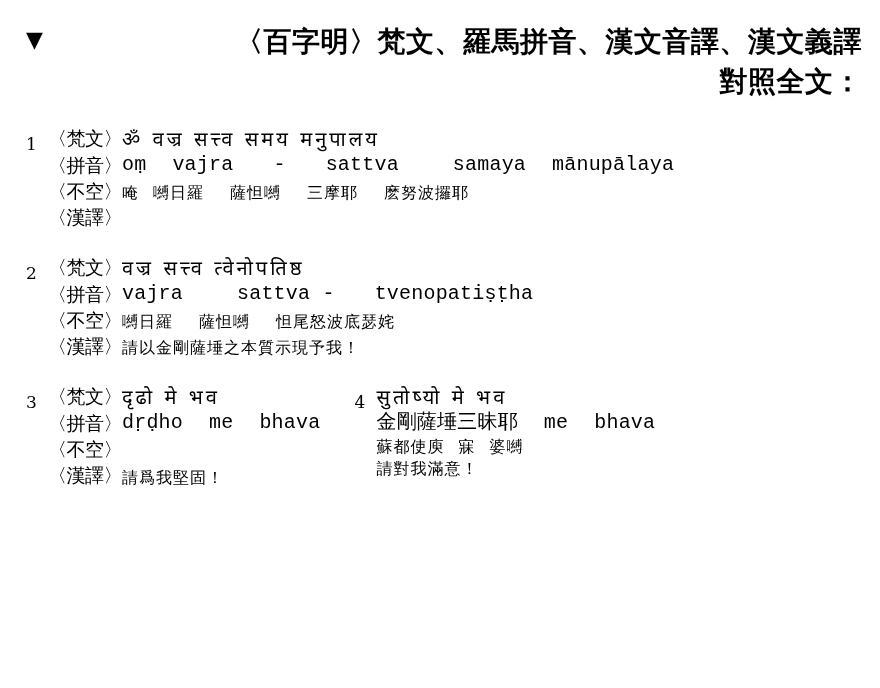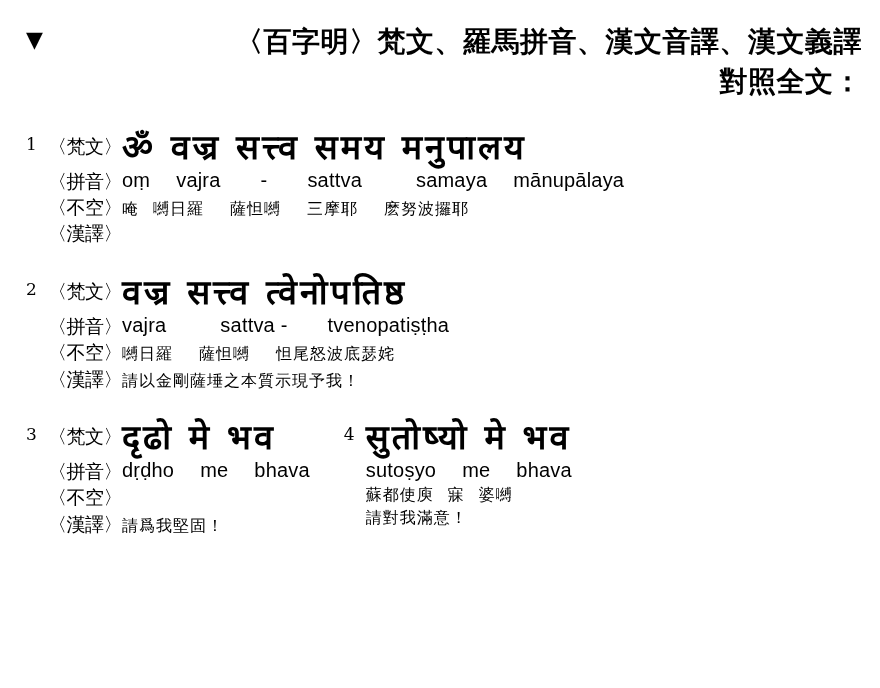--- a/index.html
+++ b/index.html
@@ -96,28 +96,28 @@
   }
   .content {
     flex: 1 1 auto;
     font-size: 21px;
   }
   .content.cjk {
     font-size: 16px;
     letter-spacing: 1px;
   }
   .content.roman {
-    font-family: Liberation Sans, sans-serif;
+    font-family: Liberation Mono, monospace;
     font-size: 20px;
     letter-spacing: 0.2px;
   }
   .content.script {
     font-family: "DejaVu Sans", "Liberation Sans", sans-serif;
-    font-size: 34px;
-    font-weight: bold;
+    font-size: 20px;
+    font-weight: normal;
     letter-spacing: 3px;
   }
   .tok {
     display: inline-block;
   }
   .sp-1 { padding-right: 14px; }
   .sp-2 { padding-right: 26px; }
   .sp-3 { padding-right: 40px; }
   .sp-4 { padding-right: 54px; }
 </style>
@@ -210,21 +210,21 @@
           </div>
         </div>
 
         <div class="col second">
           <span class="num">4</span>
           <div class="rows">
             <div class="row siddham">
               <span class="content script">सु‍तो‍ष्यो   मे   भ‍व</span>
             </div>
             <div class="row">
-              <span class="content roman"><span class="tok sp-2">sutoṣyo</span><span class="tok sp-2">me</span><span class="tok">bhava</span></span>
+              <span class="content roman"><span class="tok sp-2">金剛薩埵三昧耶</span><span class="tok sp-2">me</span><span class="tok">bhava</span></span>
             </div>
             <div class="row">
               <span class="content cjk"><span class="tok sp-1">蘇都使庾</span><span class="tok sp-1">寐</span><span class="tok">婆嚩</span></span>
             </div>
             <div class="row">
               <span class="content cjk">請對我滿意！</span>
             </div>
           </div>
         </div>
       </div>

